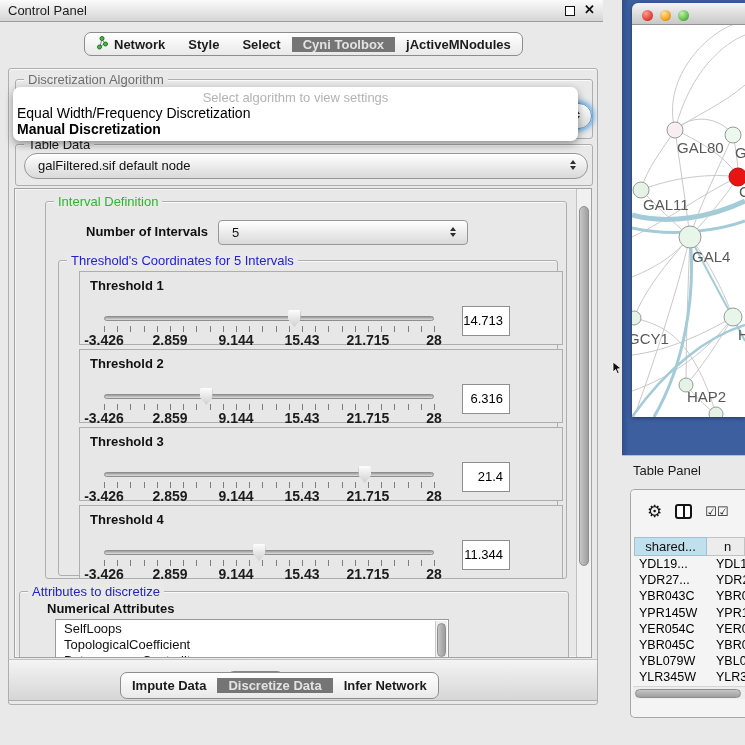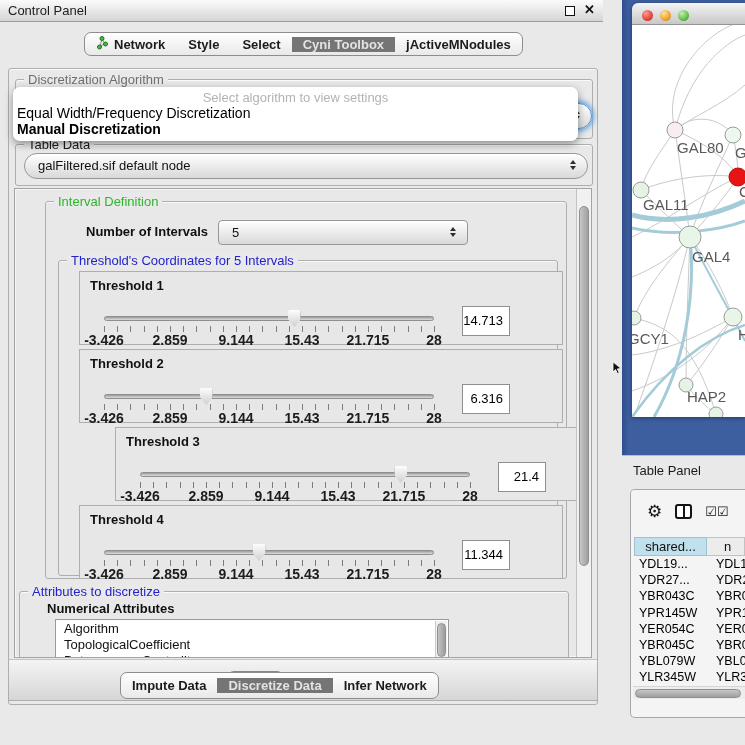--- a/index.html
+++ b/index.html
@@ -235,21 +235,21 @@
                 <span style="left: 20%;">2.859</span>
                 <span style="left: 40%;">9.144</span>
                 <span style="left: 60%;">15.43</span>
                 <span style="left: 80%;">21.715</span>
                 <span style="left: 100%;">28</span>
               </div>
           </div>
           <div class="valbox">6.316</div>
         </div>
 
-        <div class="abs thbox" style="top:166px;margin-left:36px;">
+        <div class="abs thbox" style="top:166px;">
           <div class="tl">Threshold 3</div>
           <div class="slider">
             <div class="track"></div>
             <div class="thumb" style="left: 78.9983%;"></div>
             <div class="ticks"></div>
             <div class="ticklabels">
                 <span style="left: 0%;">-3.426</span>
                 <span style="left: 20%;">2.859</span>
                 <span style="left: 40%;">9.144</span>
                 <span style="left: 60%;">15.43</span>
@@ -278,21 +278,21 @@
           <div class="valbox">11.344</div>
         </div>
       </div>
     </div>
 
     <div class="abs group" style="left:4px; top:402px; width:550px; height:90px; background:#e8e8e8;">
       <span class="glabel blue">Attributes to discretize</span>
     </div>
     <div class="abs" style="left:32px; top:412px; font-size:13px; font-weight:bold; color:#111;">Numerical Attributes</div>
     <div class="abs listbox">
-      <div class="item">Algorithm</div>
+      <div class="item">SelfLoops</div>
       <div class="item">TopologicalCoefficient</div>
       <div class="item">BetweennessCentrality</div>
       <div class="list-sb">
           <div class="th"></div>
         </div>
     </div>
 
     <div class="abs vsb-track" style="right:0; top:0; width:15px; height:470px;">
       <div class="abs vsb-thumb" style="left:2px; top:17px; width:10px; height:360px;"></div>
     </div>

